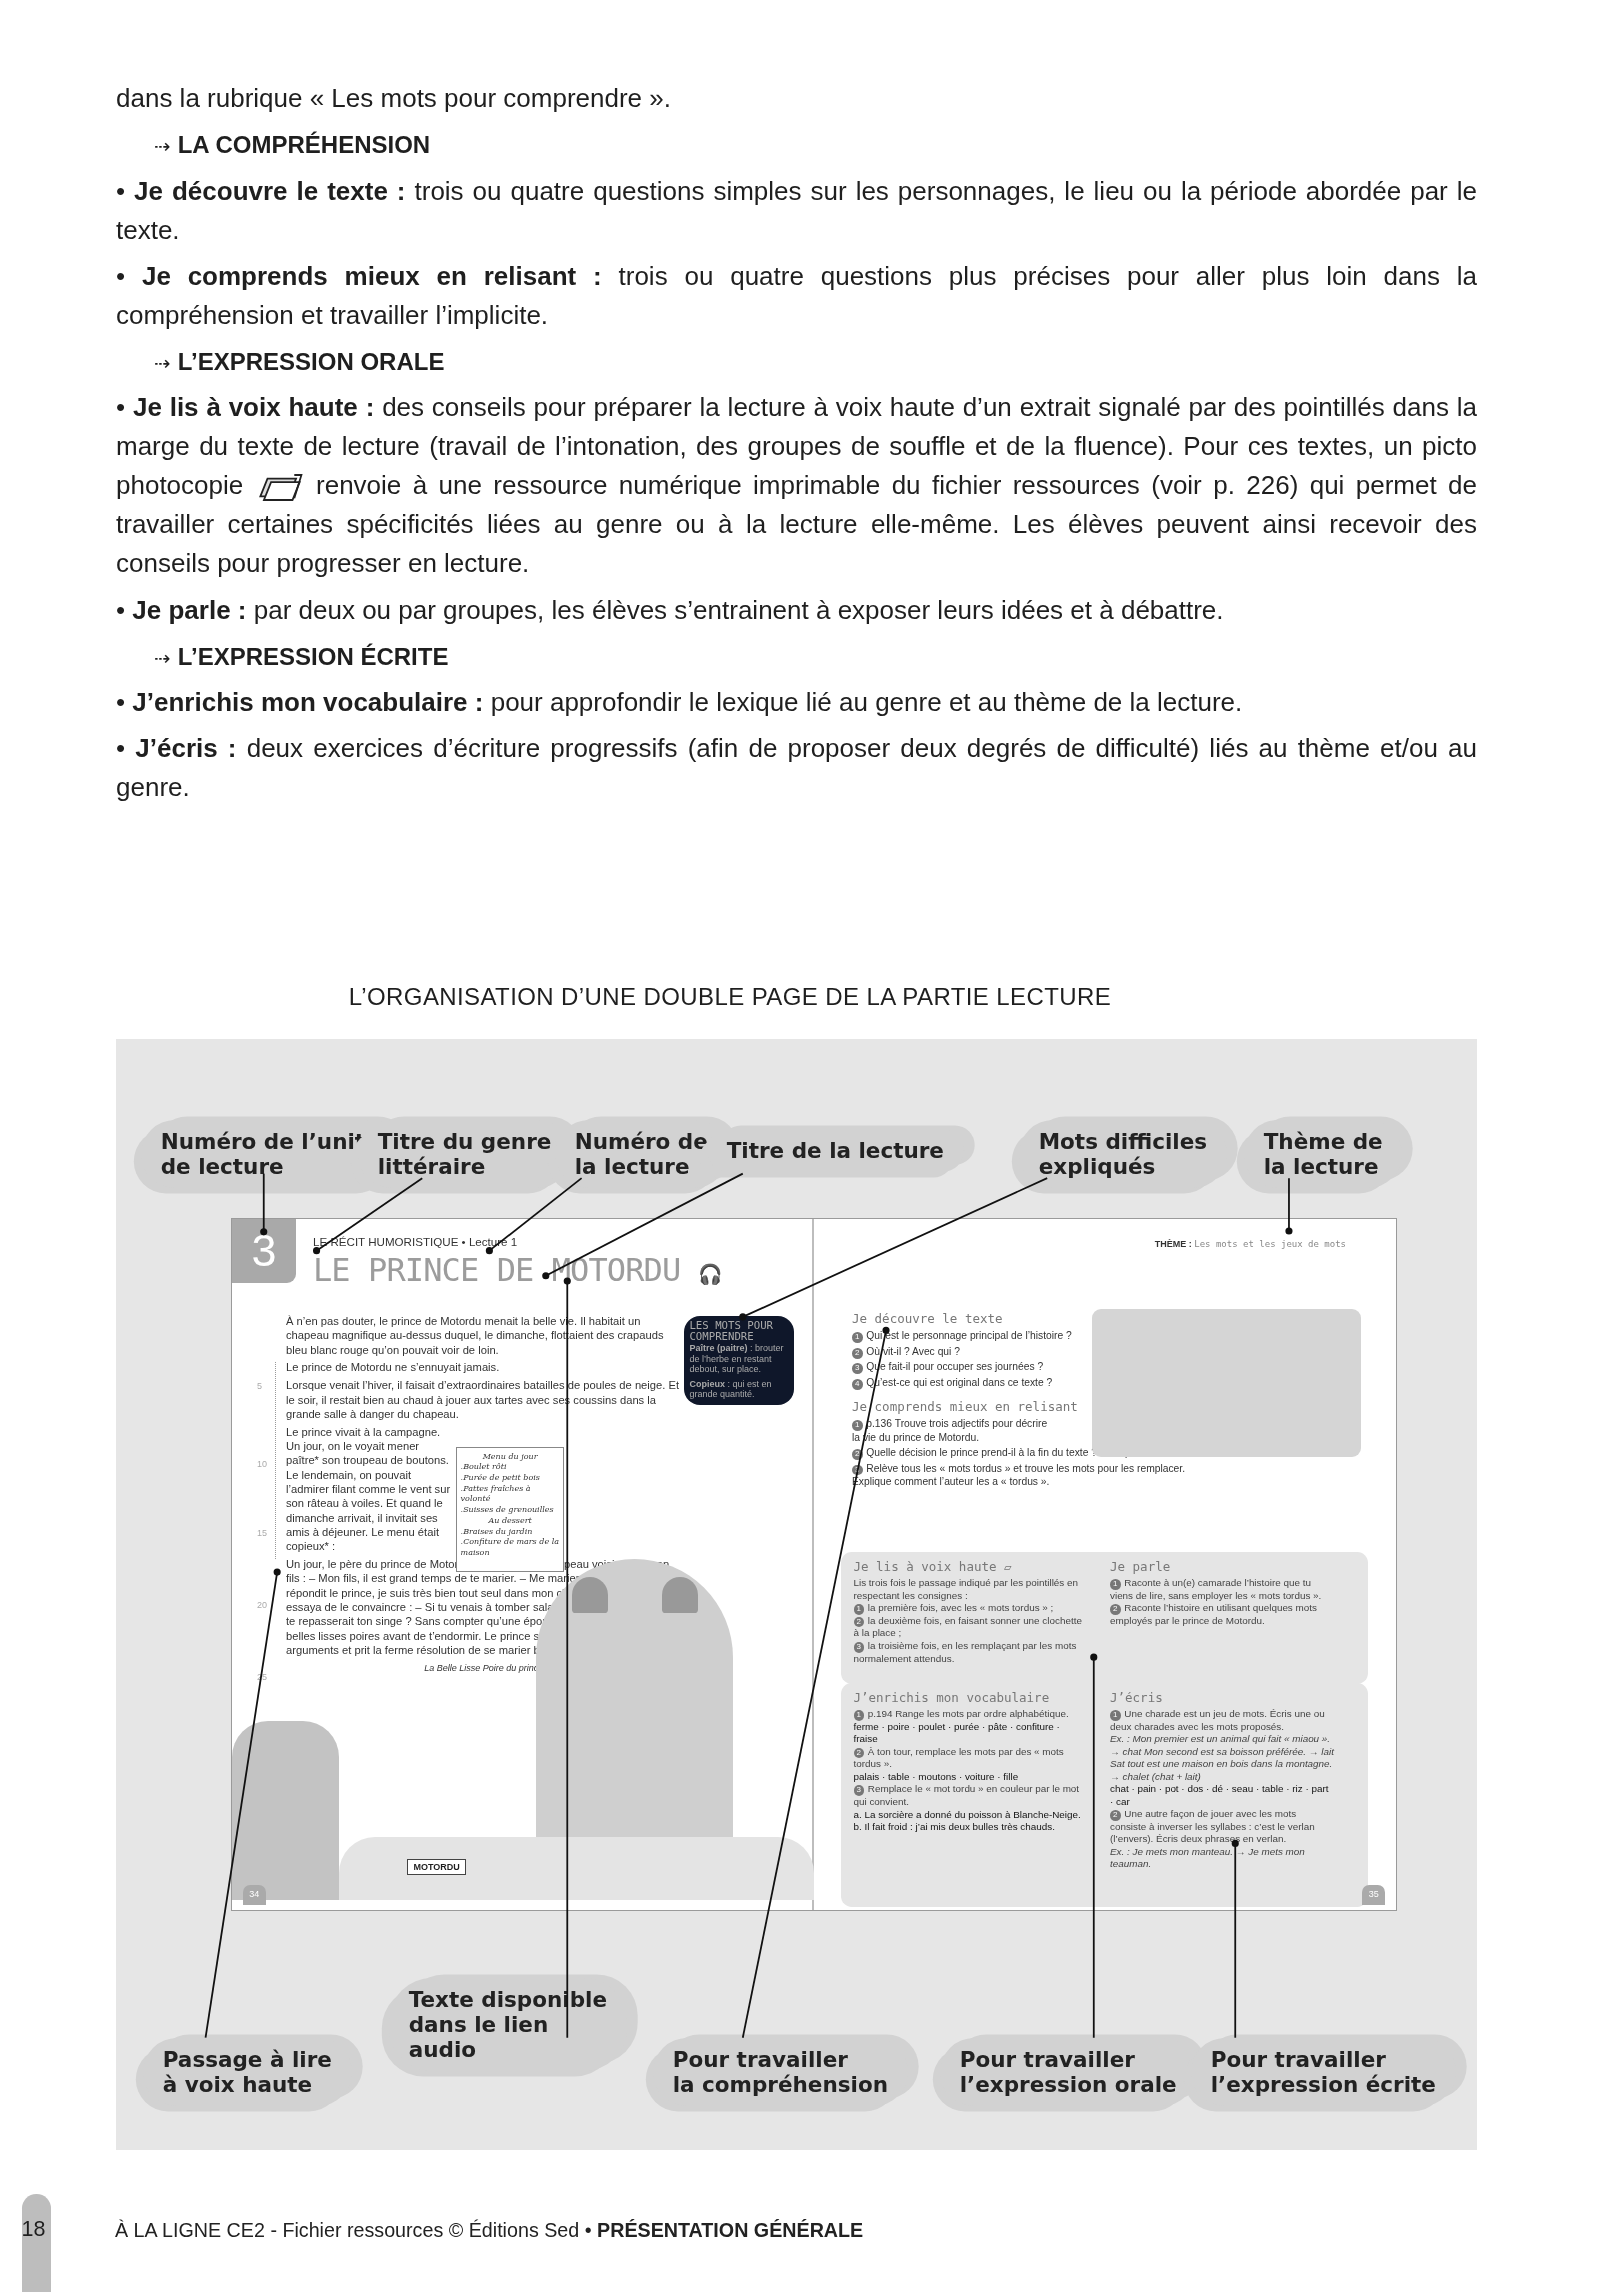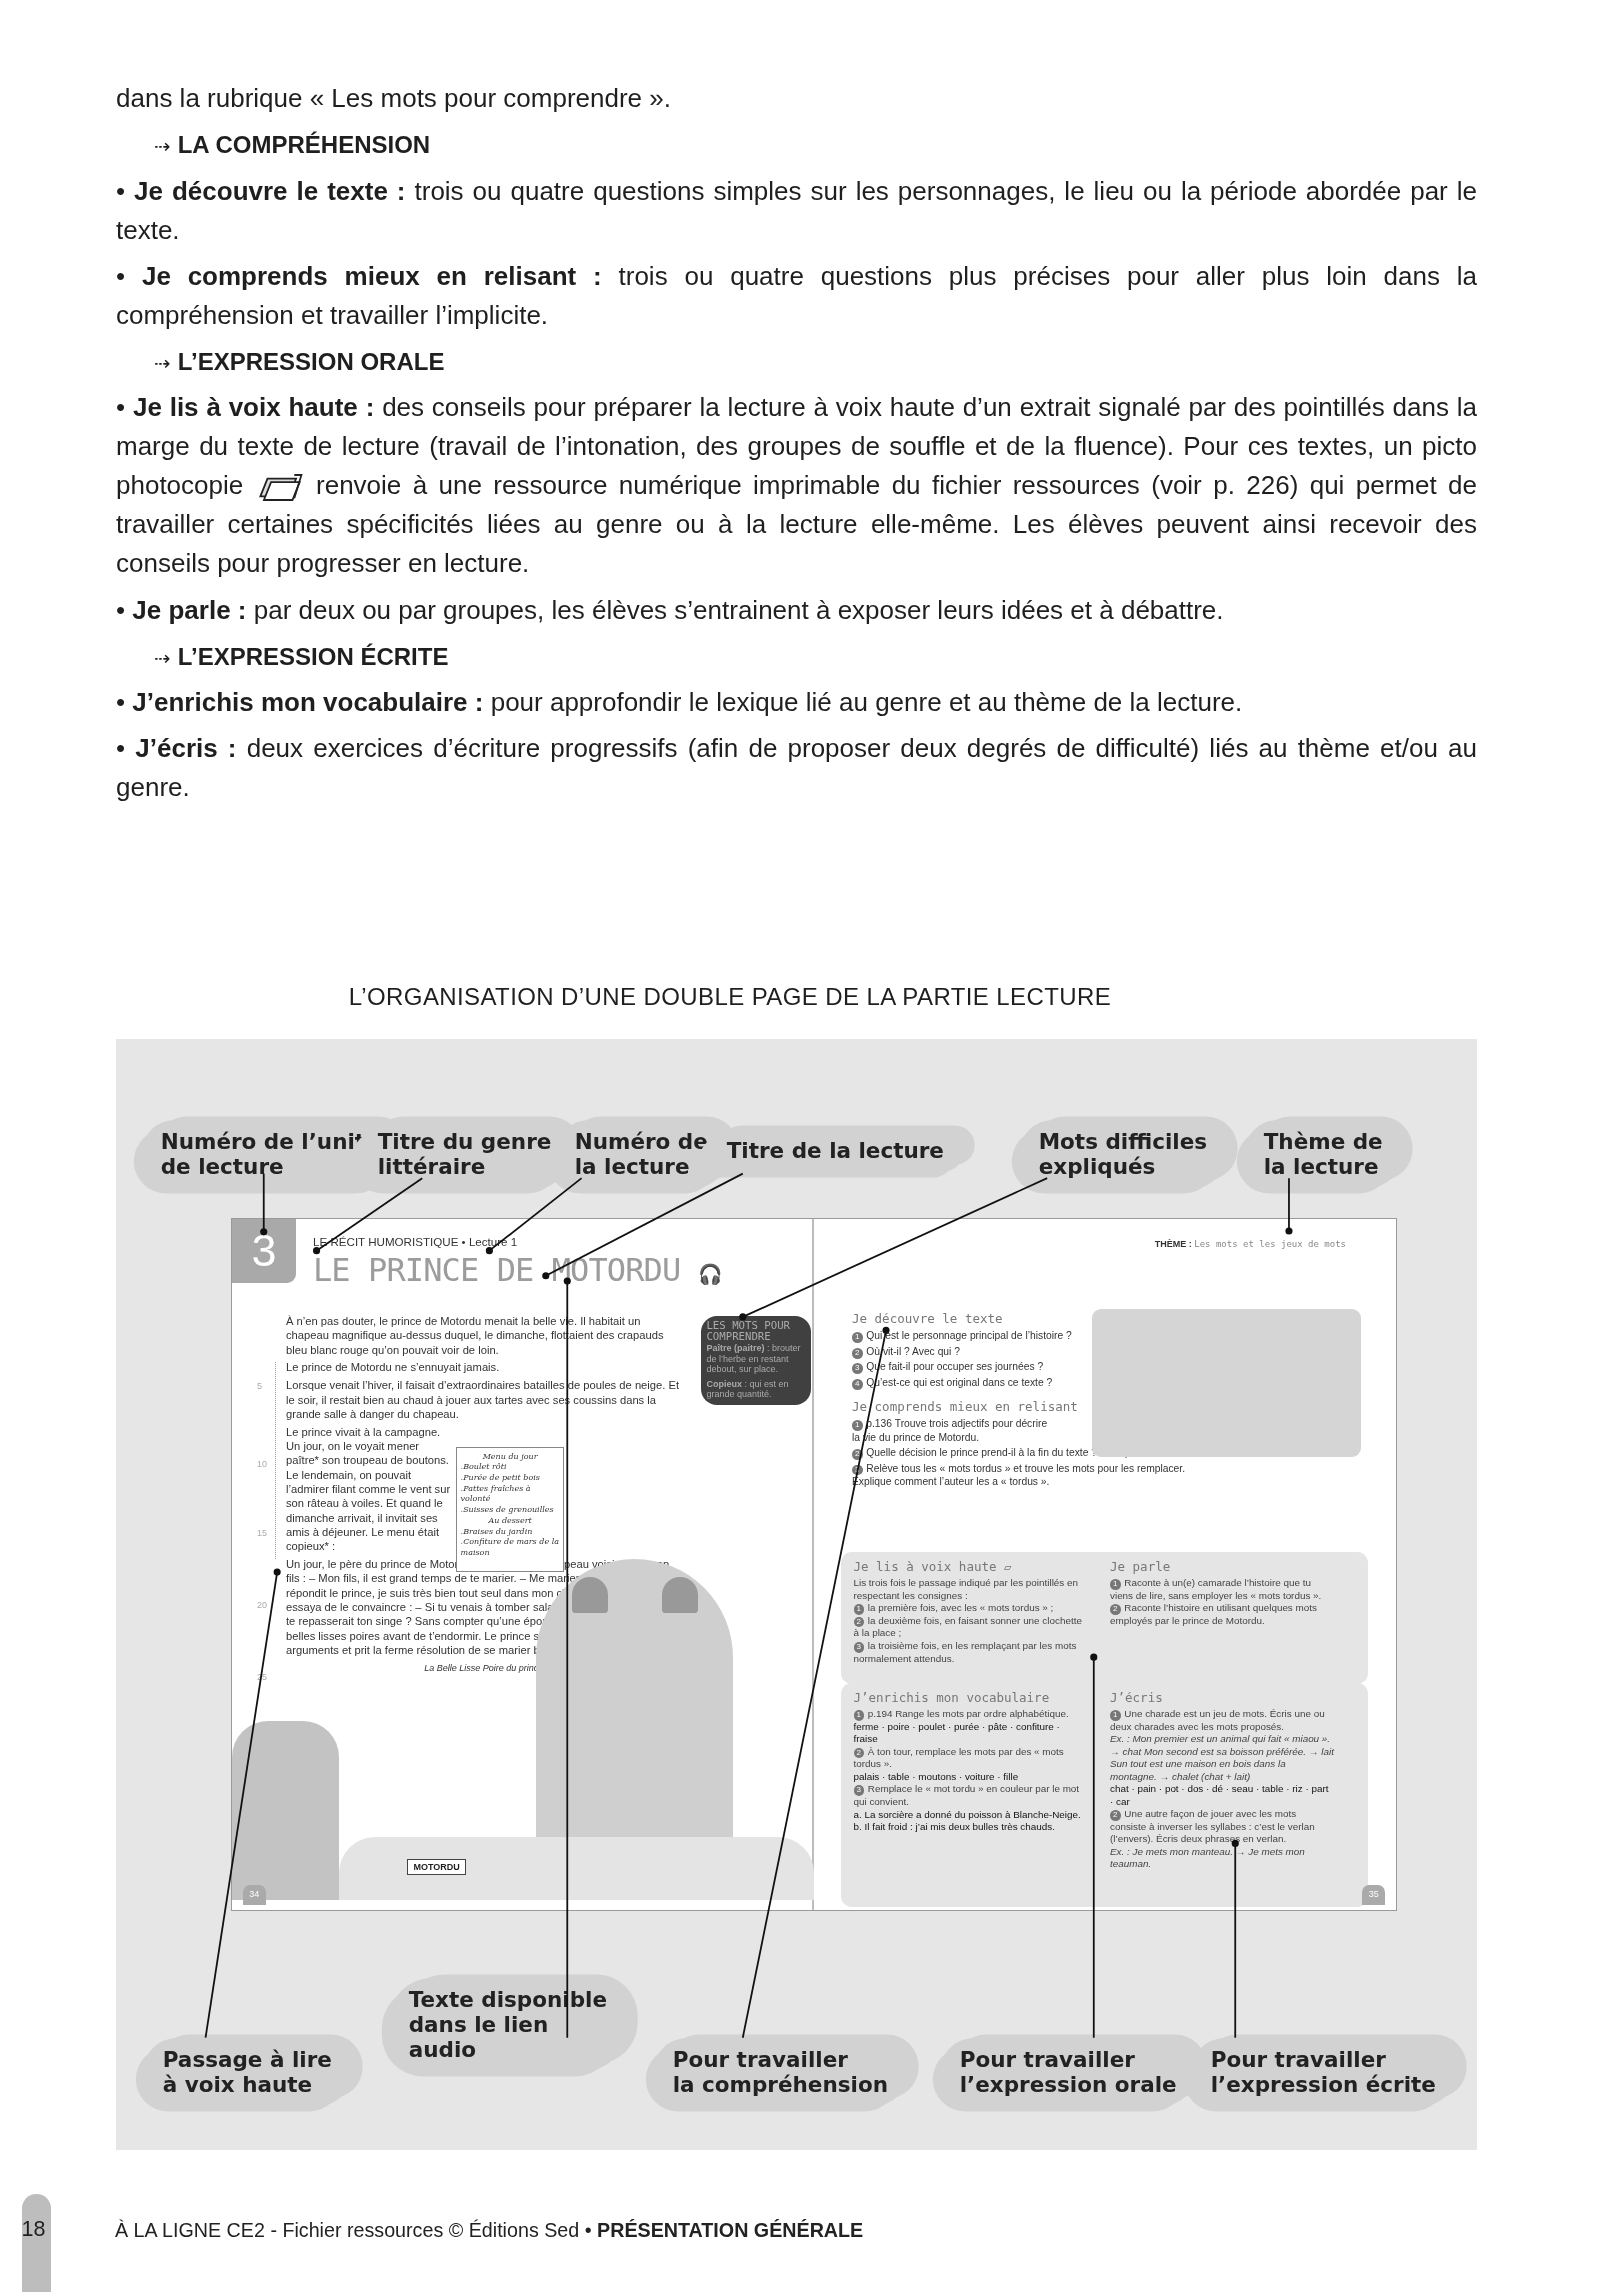--- a/index.html
+++ b/index.html
@@ -19,21 +19,21 @@
   #spread{position:absolute;left:115px;top:179px;width:1164px;height:691px;background:#fff;border:1.8px solid #9a9a9a;}
   #spread .fold{position:absolute;left:580px;top:0;width:1.8px;height:100%;background:#bdbdbd;}
   .unit-num{position:absolute;left:0;top:0;width:64px;height:64px;background:#a9a9a9;color:#fff;font-size:45px;text-align:center;line-height:64px;border-bottom-right-radius:9px;}
   .genre-line{position:absolute;left:81px;top:16px;font-size:11.6px;color:#333;}
   .reading-title{position:absolute;left:81px;top:32px;font-size:32px;color:#9c9c9c;font-family:"DejaVu Sans Mono",monospace;letter-spacing:-0.9px;}
   .story{position:absolute;left:54px;top:95px;width:394px;font-size:11.2px;line-height:14.3px;color:#333;}
   .story p{margin:0 0 3.6px 0;}
   .dotted-margin{position:absolute;left:43px;top:143px;width:0;height:197px;border-left:1.8px dotted #999;}
   .line-nums{position:absolute;left:25px;top:90px;font-size:9px;color:#aaa;}
   .credit{font-size:9px;font-style:italic;text-align:right;margin-top:3.6px;}
-  .vocab-side{position:absolute;left:469px;top:97px;width:99px;background:#404040;border-radius:16px;padding:5.4px;font-size:9px;color:#aaa;line-height:10.7px;}
+  .vocab-side{position:absolute;left:452px;top:97px;width:99px;background:#0f172a;border-radius:16px;padding:5.4px;font-size:9px;color:#aaa;line-height:10.7px;}
   .vocab-side .vt{font-size:10.7px;font-family:"DejaVu Sans Mono",monospace;}
   .menu-box{position:absolute;left:224px;top:228px;width:99px;height:116px;border:1.8px solid #888;background:#fff;font-family:"DejaVu Serif",serif;font-style:italic;font-size:8px;line-height:10.7px;padding:3.6px;color:#333;}
   .illus{position:absolute;background:#dadada;border-radius:9px;}
   .sign{position:absolute;left:175px;top:640px;border:1.8px solid #444;background:#fff;font-size:9px;padding:1.8px 5.4px;font-weight:bold;}
   .page-num{position:absolute;bottom:5.4px;width:23px;height:19.7px;background:#aaa;color:#fff;font-size:9px;text-align:center;line-height:19.7px;border-radius:7.2px 7.2px 0 0;}
   .theme{position:absolute;right:50px;top:19.7px;font-size:9px;color:#333;}
   .theme .tv{color:#888;font-family:"DejaVu Sans Mono",monospace;}
   .rp-head{font-family:"DejaVu Sans Mono",monospace;color:#777;font-size:12.5px;margin:1.8px 0 3.6px 0;}
   .rp-list{margin:0;padding:0;list-style:none;font-size:10.3px;line-height:13.4px;color:#333;}
   .rp-list li{margin-bottom:1.8px;}
@@ -189,21 +189,21 @@
         <div><span class="num">1</span><span>p.194 Range les mots par ordre alphabétique.</span></div>
         <div class="bw">ferme · poire · poulet · purée · pâte · confiture · fraise</div>
         <div><span class="num">2</span><span>À ton tour, remplace les mots par des « mots tordus ».</span></div>
         <div class="bw">palais · table · moutons · voiture · fille</div>
         <div><span class="num">3</span><span>Remplace le « mot tordu » en couleur par le mot qui convient.</span></div>
         <div class="bw">a. La sorcière a donné du poisson à Blanche-Neige. b. Il fait froid : j’ai mis deux bulles très chauds.</div>
       </div>
       <div style="position:absolute;left:269px;top:7.2px;width:224px;">
         <div class="rp-head">J’écris</div>
         <div><span class="num">1</span><span>Une charade est un jeu de mots. Écris une ou deux charades avec les mots proposés.</span></div>
-        <div class="it">Ex. : Mon premier est un animal qui fait « miaou ». → chat Mon second est sa boisson préférée. → lait Sun tout est une maison en bois dans la montagne. → chalet (chat + lait)</div>
+        <div class="it">Ex. : Mon premier est un animal qui fait « miaou ». → chat Mon second est sa boisson préférée. → lait Sat tout est une maison en bois dans la montagne. → chalet (chat + lait)</div>
         <div class="bw">chat · pain · pot · dos · dé · seau · table · riz · part · car</div>
         <div><span class="num">2</span><span>Une autre façon de jouer avec les mots consiste à inverser les syllabes : c’est le verlan (l’envers). Écris deux phrases en verlan.</span></div>
         <div class="it">Ex. : Je mets mon manteau. → Je mets mon teauman.</div>
       </div>
     </div>
 
     <div class="page-num" style="right:10.7px;">35</div>
   </div>
 
   <svg class="leaders" width="1361" height="1111" viewBox="0 0 1520 1240">

